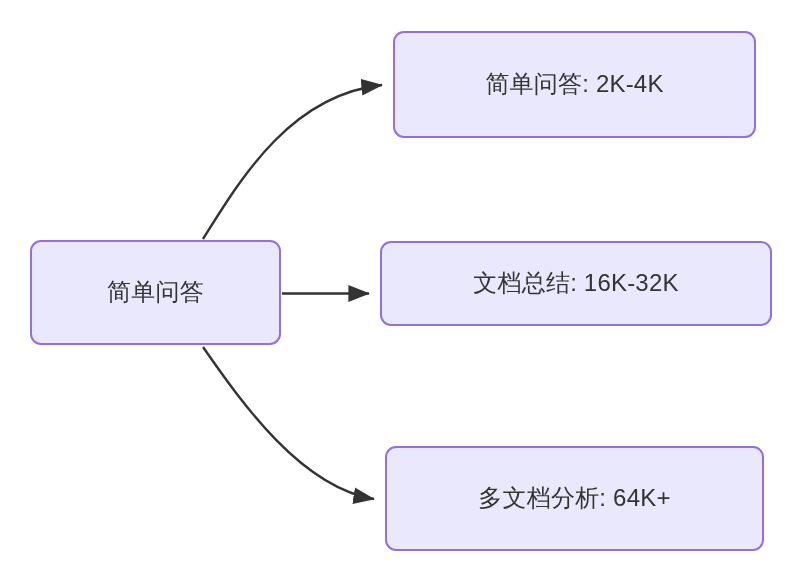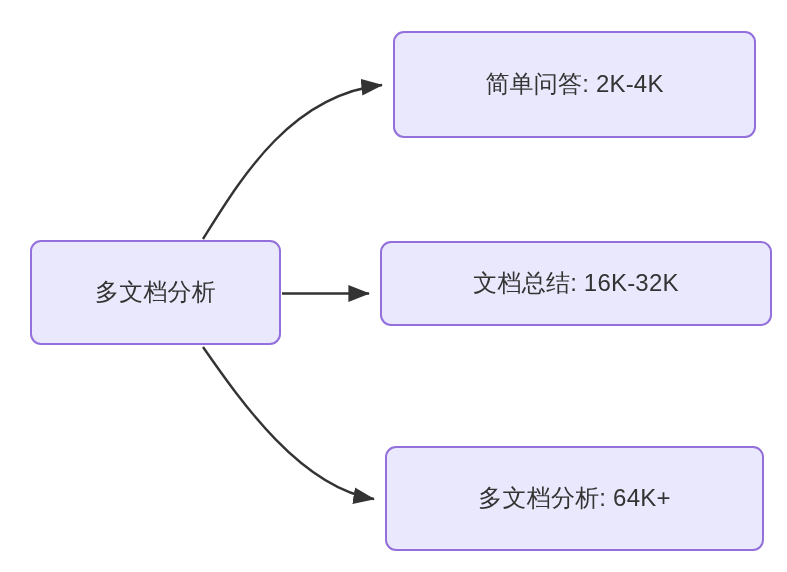--- a/index.html
+++ b/index.html
@@ -87,21 +87,21 @@
     </defs>
 
     <path class="edge-path" d="M 203,239 C 240,180 290,95 382,85" marker-end="url(#arrowhead)"></path>
 
     <path class="edge-path" d="M 282,293.5 L 369,293.5" marker-end="url(#arrowhead)"></path>
 
     <path class="edge-path" d="M 203,347 C 240,400 300,487 374,499" marker-end="url(#arrowhead)"></path>
   </svg>
 
   <div class="node" id="node-source">
-    <span class="node-label">多文档分析</span>
+    <span class="node-label">简单问答</span>
   </div>
 
   <div class="node" id="node-target-0">
     <span class="node-label">简单问答: 2K-4K</span>
   </div>
 
   <div class="node" id="node-target-1">
     <span class="node-label">文档总结: 16K-32K</span>
   </div>
 

